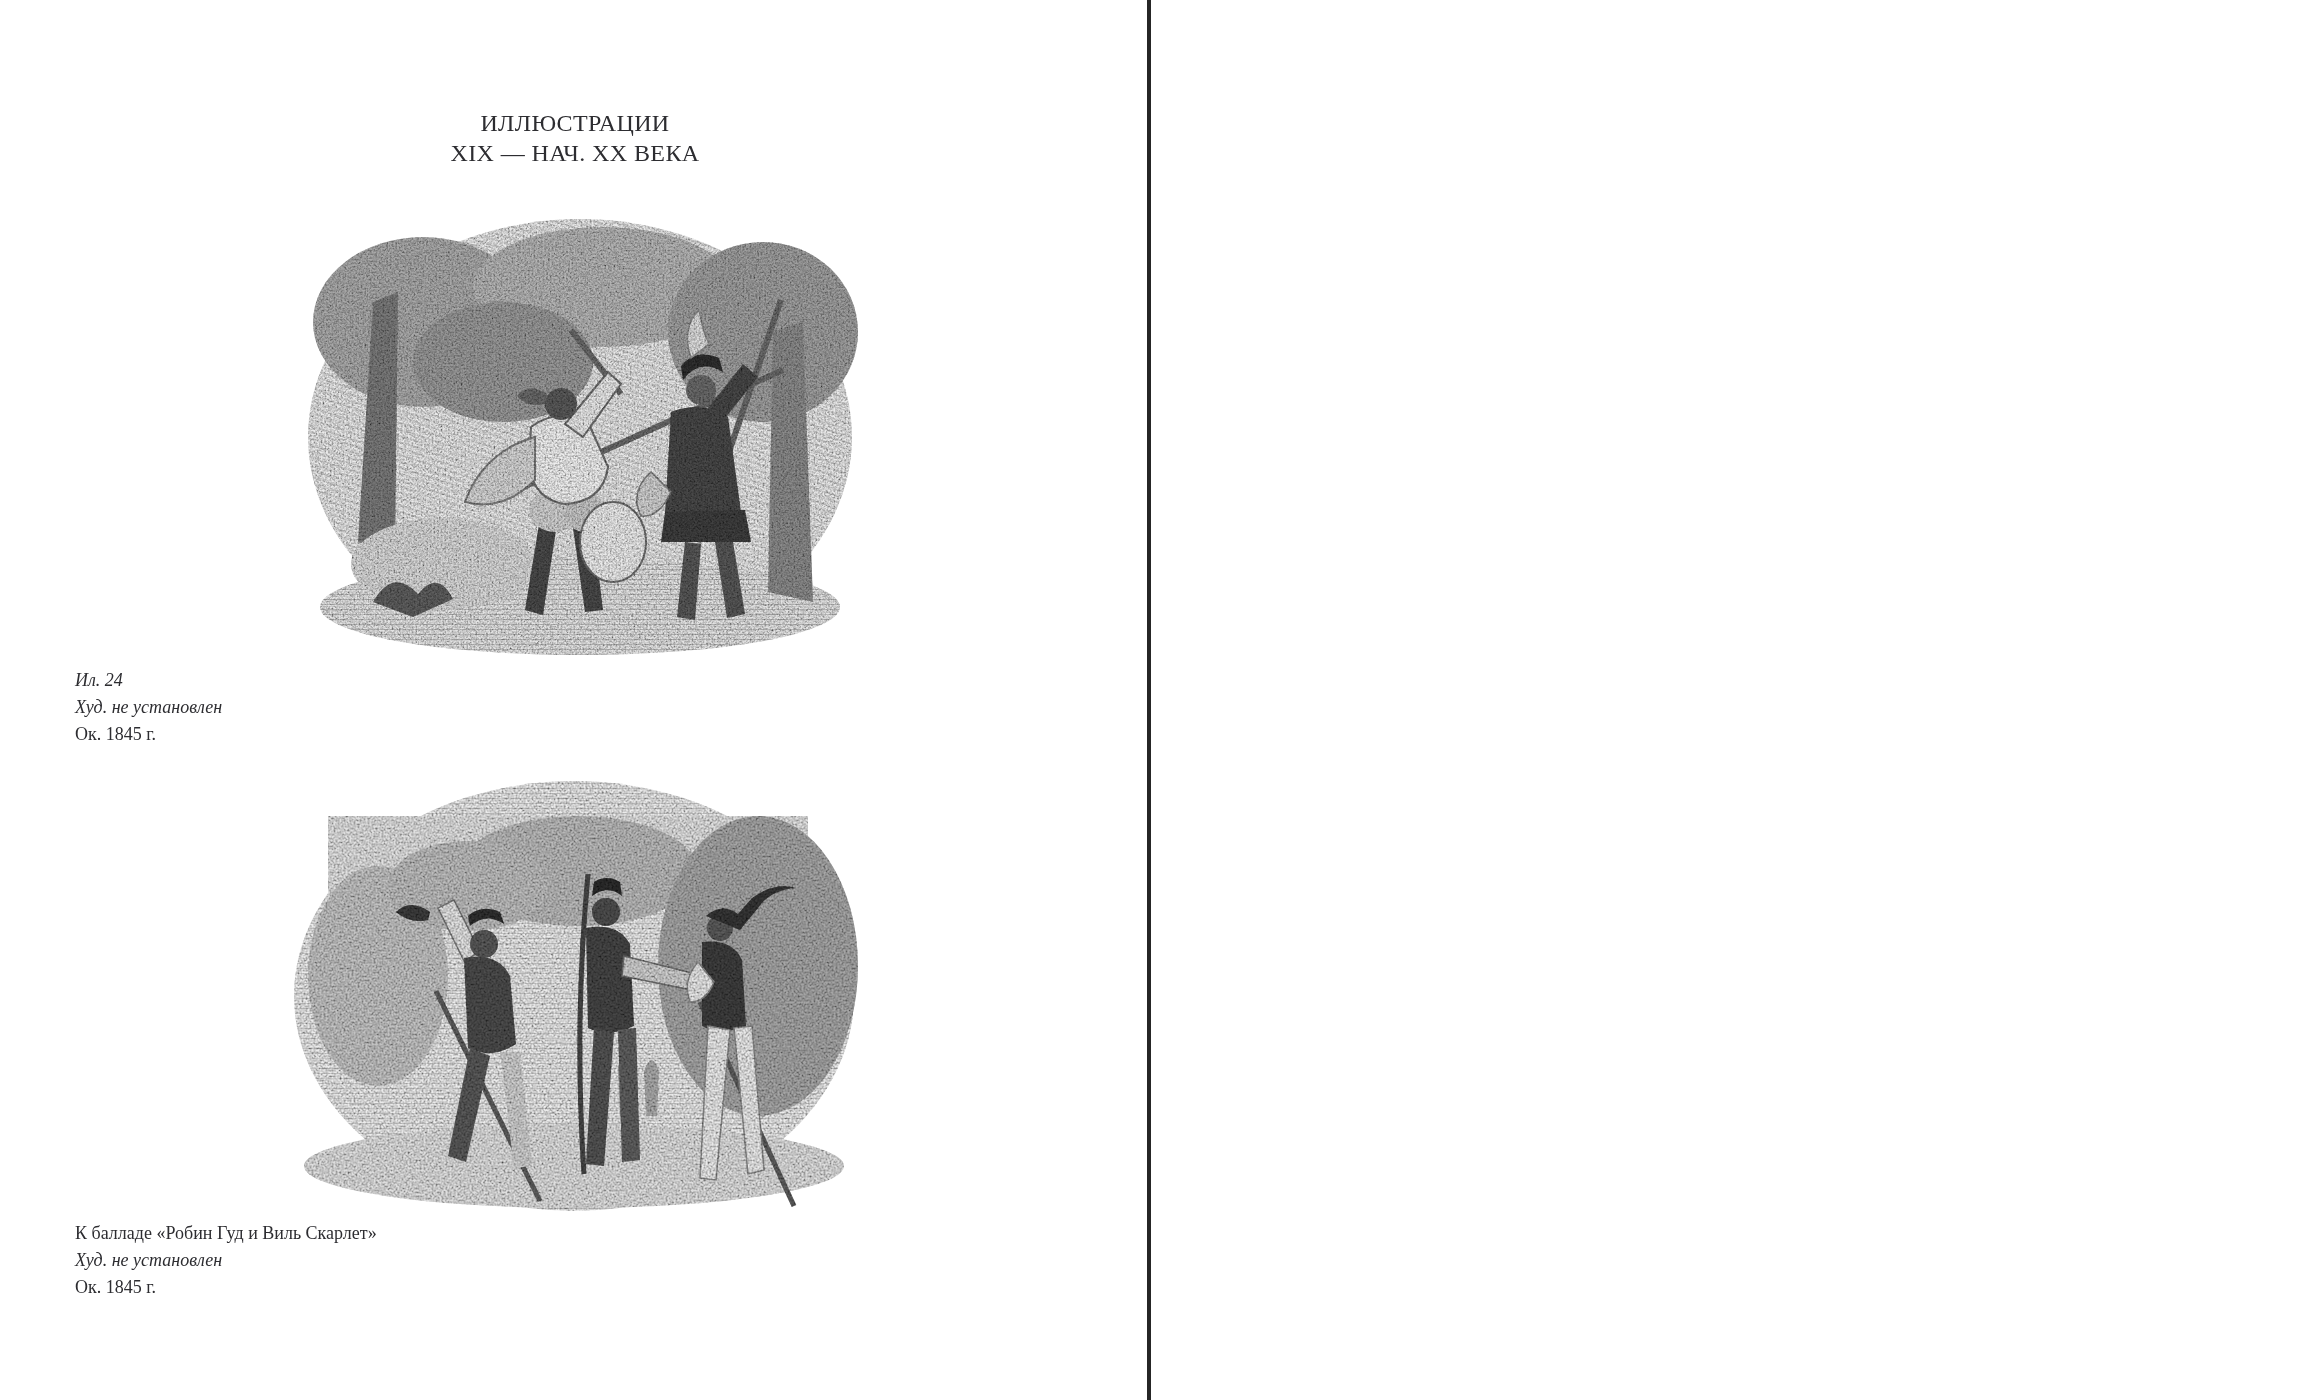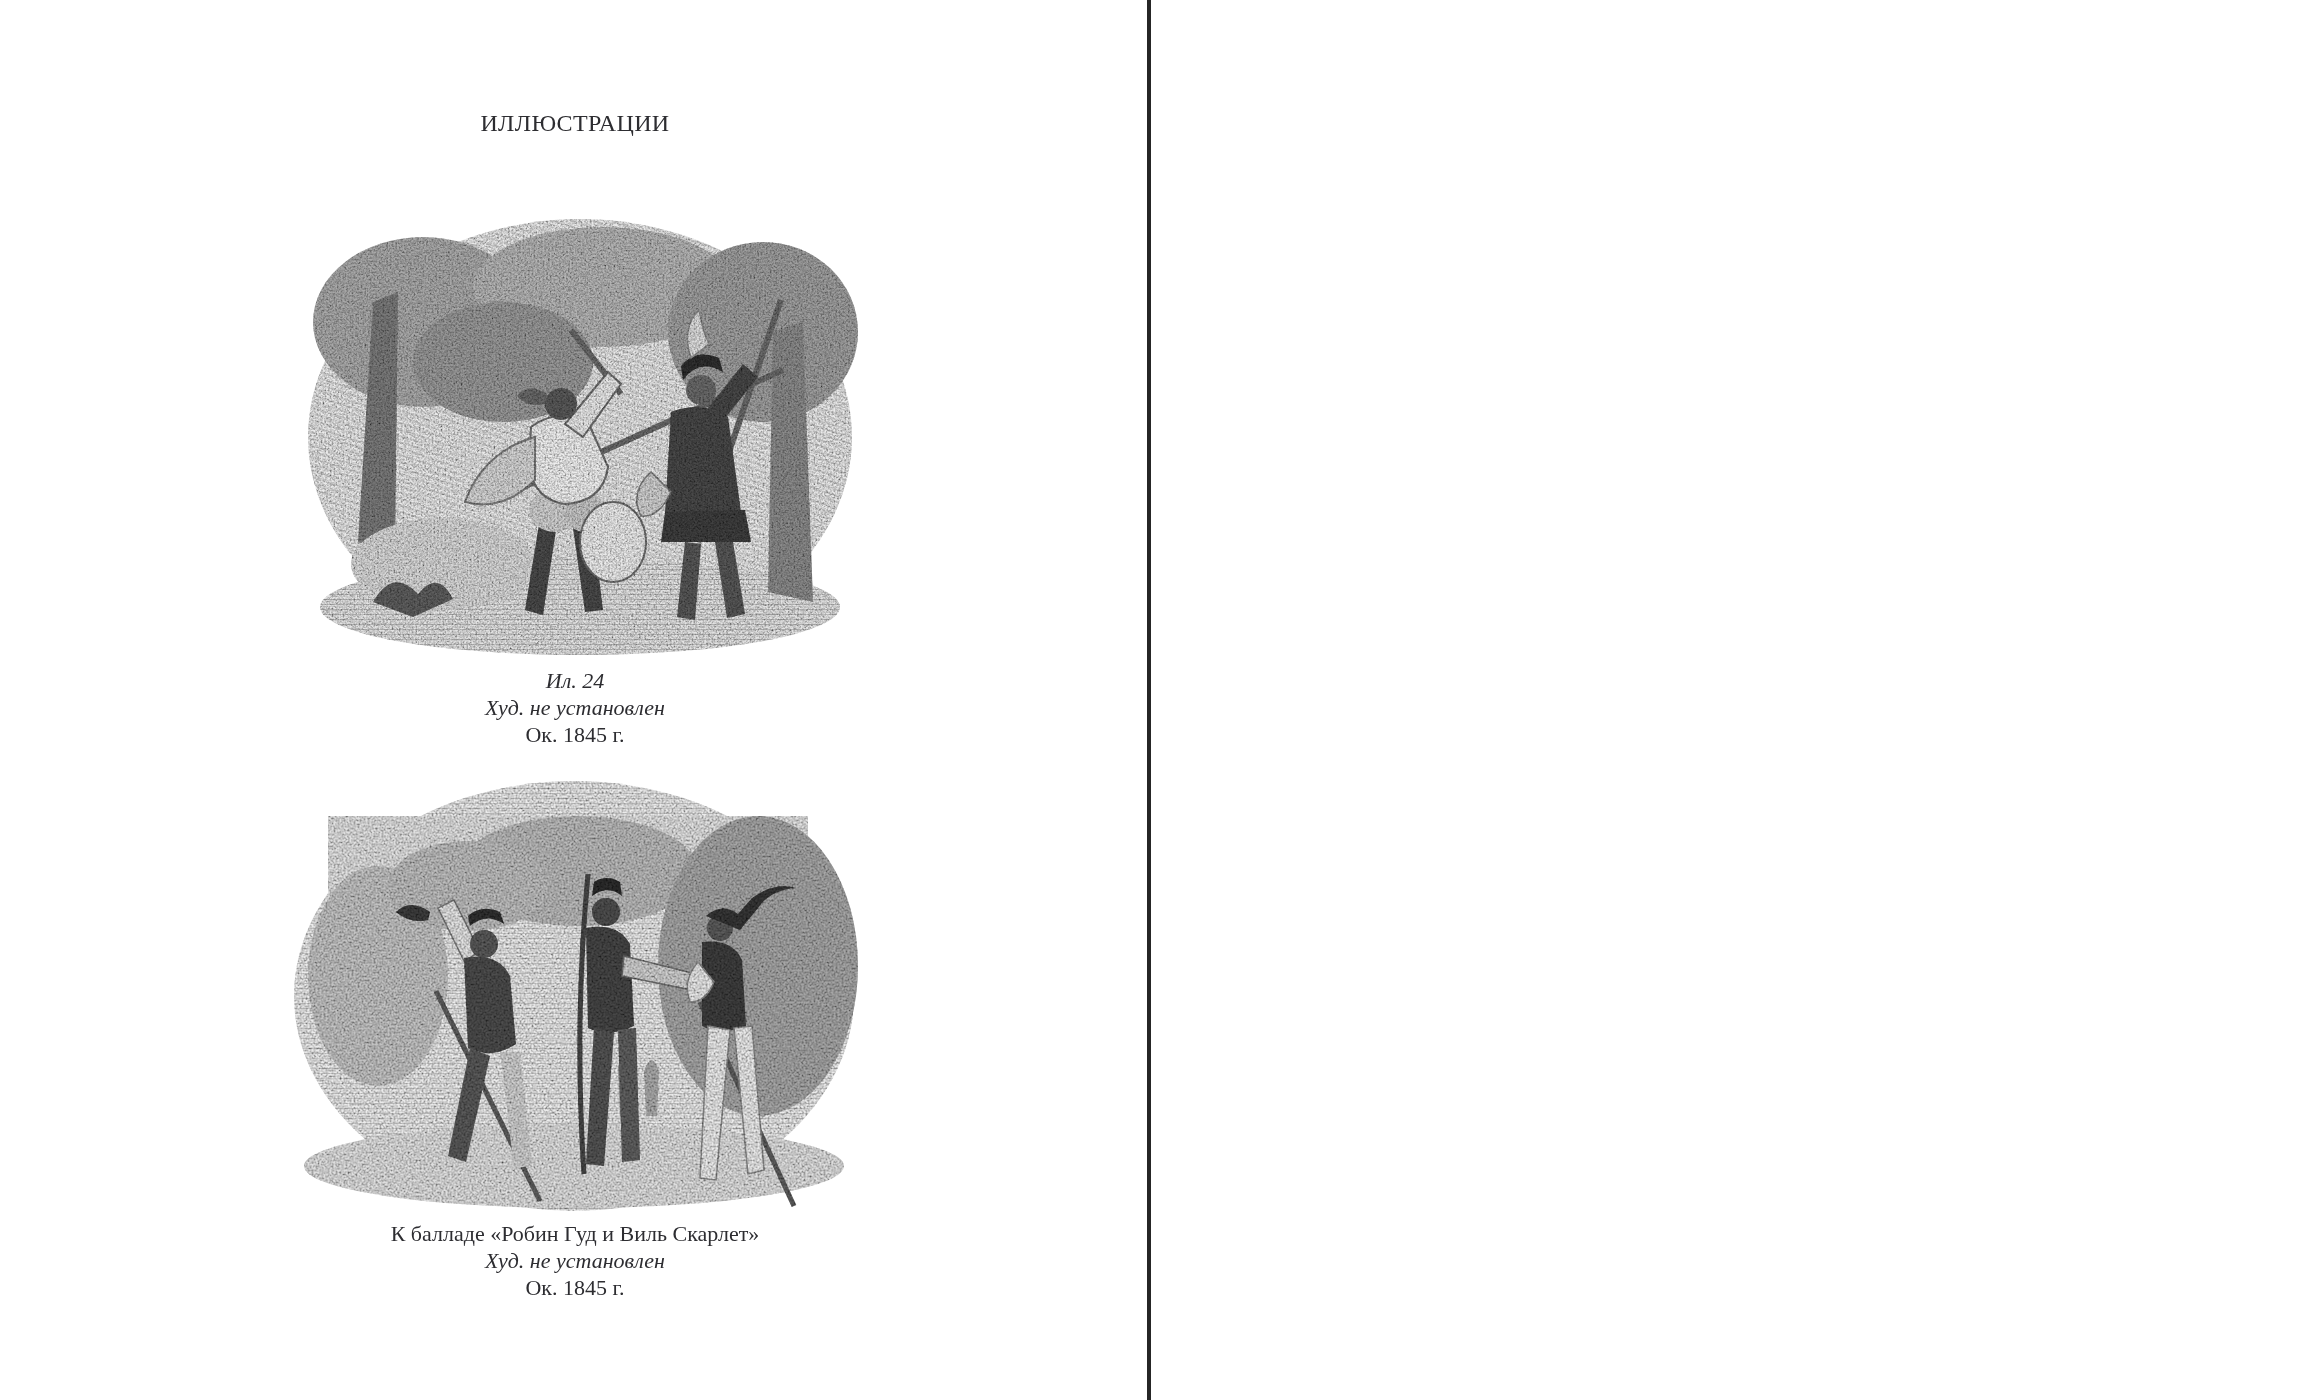--- a/index.html
+++ b/index.html
@@ -6,38 +6,39 @@
   body{
     width:2306px;height:1400px;position:relative;background:#ffffff;overflow:hidden;
     font-family:"Liberation Serif","DejaVu Serif",serif;color:#2d2d31;
   }
   .page{position:absolute;top:0;height:1400px;}
   .page-left{left:0;width:1147px;}
   .page-right{left:1151px;width:1155px;}
   .divider{position:absolute;top:0;left:1147px;width:4px;height:1400px;background:#262626;}
   .page-header{position:absolute;text-align:center;font-size:24px;line-height:30px;letter-spacing:.4px;}
   .page-left .page-header{left:75px;width:1000px;top:108px;}
-  .caption{position:absolute;text-align:center;font-size:22px;line-height:27px;}
+  .caption{position:absolute;text-align:left;font-size:18px;line-height:27px;}
   .page-left .caption{left:75px;width:1000px;}
   .cap-it{font-style:italic;}
   .fig{position:absolute;margin:0;padding:0;}
   .fig svg{display:block;}
   #fig24{left:303px;top:212px;}
   #fig25{left:288px;top:776px;}
   #cap24{top:667px;}
   #cap25{top:1220px;}
 </style>
 </head>
 <body>
 
 <div>
 
   <section class="page page-left">
     <header class="page-header">
       <div>ИЛЛЮСТРАЦИИ</div>
+      <div>XIX — НАЧ. XX ВЕКА</div>
     </header>
 
     <figure class="fig" id="fig24">
       <svg width="555" height="446" viewBox="0 0 555 446" xmlns="http://www.w3.org/2000/svg">
         <defs>
           <pattern id="s1h" patternUnits="userSpaceOnUse" width="6" height="6" patternTransform="rotate(18)">
             <rect width="6" height="6" fill="#e9e9e9"></rect>
               <line x1="0" y1="3" x2="6" y2="3" stroke="#cccccc" stroke-width="1.3"></line>
           </pattern>
           <pattern id="s1g" patternUnits="userSpaceOnUse" width="8" height="5">

